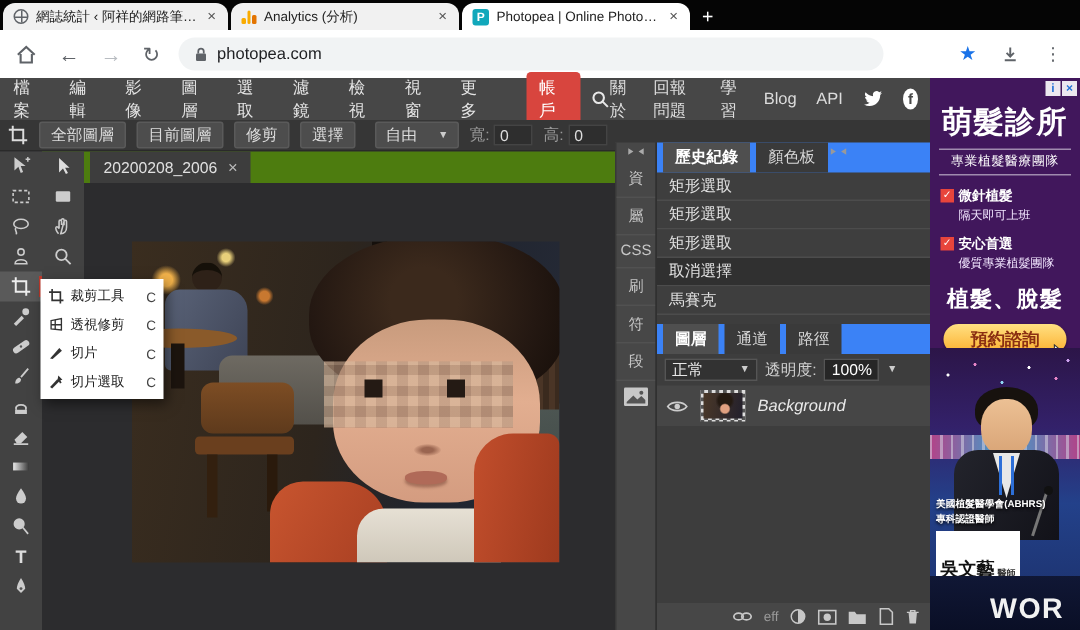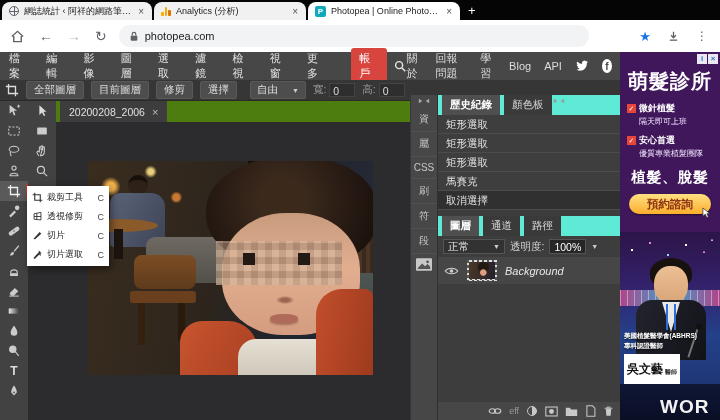--- a/index.html
+++ b/index.html
@@ -89,21 +89,21 @@
   .ph{position:absolute;}
 
   
   .strip{left:410px;top:95px;width:27px;height:325px;background:#474747;border-left:1px solid #383838;
          color:#c6c6c6;font-size:10px;display:flex;flex-direction:column;align-items:center;}
   .striptab{padding:5px 0;width:100%;text-align:center;border-bottom:1px solid #515151;}
   .imgtab{margin-top:4px;}
 
   
   .panel{left:437px;top:95px;width:183px;height:325px;background:#3d3d3d;border-left:1px solid #303030;}
-  .ptabs{height:20px;background:#5eead4;display:flex;align-items:flex-end;color:#d8d8d8;font-size:10.5px;position:relative;}
+  .ptabs{height:20px;background:#3b82f6;display:flex;align-items:flex-end;color:#d8d8d8;font-size:10.5px;position:relative;}
   .ptab{padding:3px 8px;background:#3a3a3a;margin-left:4px;}
   .ptab.on{background:#4f4f4f;color:#fff;font-weight:bold;}
   .hrow{height:19px;line-height:19px;background:#3e3e3e;border-bottom:1px solid #4c4c4c;color:#e0e0e0;
         font-size:10.5px;padding-left:8px;}
   .hrow.cur{background:#303030;}
   .blendrow{height:21px;display:flex;align-items:center;gap:5px;padding:0 5px;color:#cfcfcf;font-size:10.5px;}
   .ddbox{background:#323232;border:1px solid #555;height:15px;display:flex;align-items:center;
          padding:0 4px;gap:18px;color:#e8e8e8;}
   .opbox{background:#262626;border:1px solid #555;height:15px;padding:0 4px;color:#fff;display:flex;align-items:center;}
   .lockrow{height:19px;display:flex;align-items:center;gap:6px;padding:0 6px;color:#cfcfcf;font-size:10px;}
@@ -132,21 +132,21 @@
   .bchk{width:9px;height:9px;background:#e8453c;color:#fff;font-size:7px;line-height:9px;text-align:center;flex:none;}
   .bsub{font-size:8px;margin:1px 0 0 19px;color:#f2e6ff;}
   .adbig{margin-top:9px;text-align:center;font-size:14.5px;font-weight:bold;letter-spacing:1px;}
   .cta{margin:7px auto 0;width:82px;height:20px;border-radius:10px;background:linear-gradient(#ffe082,#fcae2c);
        color:#8b2f12;font-size:11.5px;font-weight:bold;display:flex;align-items:center;justify-content:center;
        box-shadow:0 1px 2px rgba(0,0,0,.5);position:relative;}
   .adphoto{position:absolute;left:0;top:180px;width:100px;height:188px;
        background:linear-gradient(180deg,#2c1548 0%,#33216a 28%,#23418a 55%,#1b2e66 100%);}
   .credl{position:absolute;left:4px;font-size:6.5px;font-weight:bold;text-shadow:0 1px 2px rgba(0,0,0,.8);}
   .namebox{position:absolute;left:4px;top:122px;background:#fff;color:#111;font-size:12px;font-weight:bold;
-           padding:7px 3px;display:flex;align-items:flex-end;gap:2px;}
+           padding:17px 3px;display:flex;align-items:flex-end;gap:2px;}
   .namebox .sm{font-size:6px;color:#333;padding-bottom:1px;}
   .podium{position:absolute;left:0;bottom:0;width:100px;height:36px;background:linear-gradient(#101735,#0a0f26);}
   .wor{position:absolute;left:40px;bottom:2px;font-size:19px;font-weight:bold;color:#f2f2f2;letter-spacing:1px;}
 </style>
 </head>
 <body>
 
 <div class="screen">
 
   <div class="abs tabstrip">
@@ -483,22 +483,22 @@
       <span class="ptab">顏色板</span>
       <span style="position:absolute;right:55px;top:3px">
         <svg width="12" height="6" viewBox="0 0 14 7">
             <path d="M1 1 L5 3.5 L1 6 Z M13 1 L9 3.5 L13 6 Z" fill="#999"></path>
           </svg>
         </span>
     </div>
     <div class="hrow">矩形選取</div>
     <div class="hrow">矩形選取</div>
     <div class="hrow">矩形選取</div>
+    <div class="hrow cur">取消選擇</div>
     <div class="hrow">馬賽克</div>
-    <div class="hrow cur">取消選擇</div>
 
     <div class="ptabs" style="margin-top:6px">
       <span class="ptab on">圖層</span>
       <span class="ptab">通道</span>
       <span class="ptab">路徑</span>
     </div>
     <div class="blendrow">
       <span class="ddbox" style="width:62px;justify-content:space-between">
         <span>正常</span>
         <span class="caret">▼</span>
@@ -544,20 +544,21 @@
         </svg>
     </div>
   </div>
 
   <div class="abs ad">
     <div class="adchoice">
       <span class="adc">i</span>
       <span class="adc">×</span>
     </div>
     <div class="adtitle">萌髮診所</div>
+    <div class="adsub">專業植髮醫療團隊</div>
     <div class="bullet">
       <span class="bchk">✓</span>
       <span>微針植髮</span>
       </div>
     <div class="bsub">隔天即可上班</div>
     <div class="bullet">
       <span class="bchk">✓</span>
       <span>安心首選</span>
       </div>
     <div class="bsub">優質專業植髮團隊</div>

